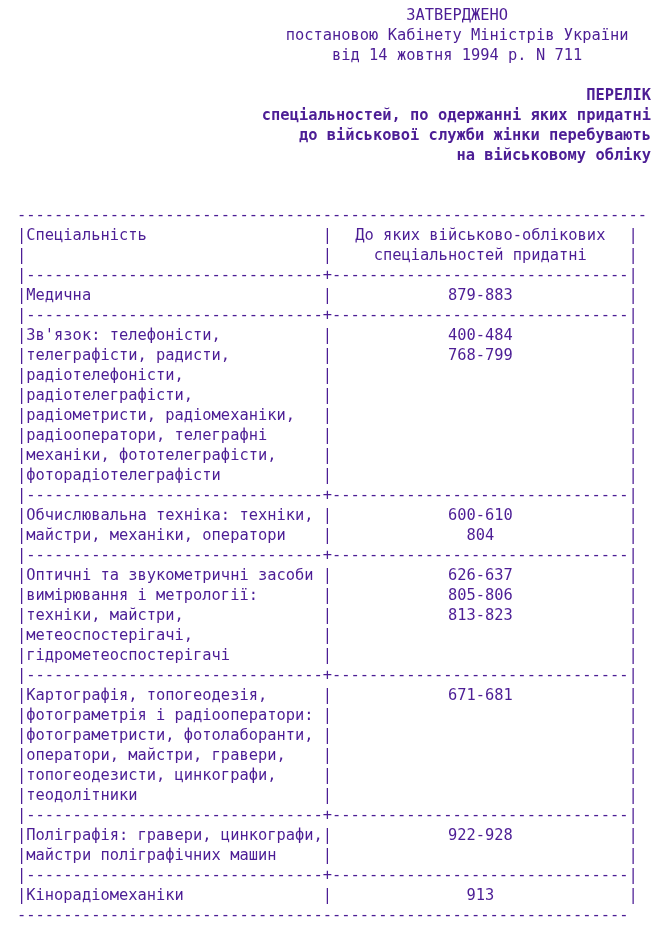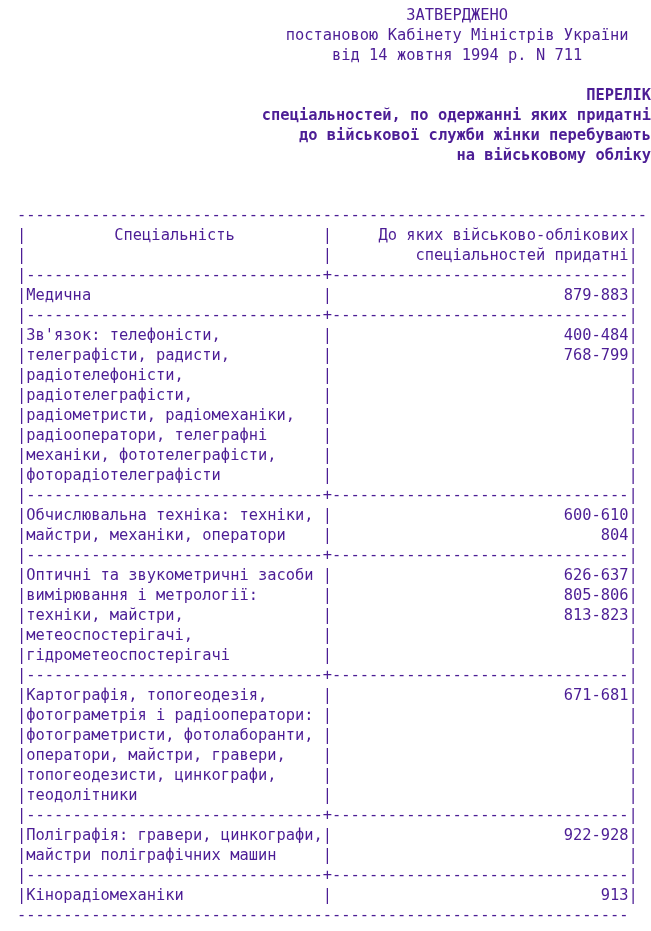--- a/index.html
+++ b/index.html
@@ -27,22 +27,22 @@
   #title-block .line {
     font-weight: bold;
     text-align: right;
   }
   .c1, .c2 {
     display: inline-block;
     width: 32ch;
     white-space: pre;
     vertical-align: top;
   }
-  .c2 { text-align: right; }
-  .ctr { text-align: center; }
+  .c2 { text-align: center; }
+  .ctr { text-align: left; }
   .pipe { white-space: pre; }
 </style>
 </head>
 <body>
 
 <div id="document">
   <div id="approved-block">
       <div class="line" style="padding-left: 42ch;">ЗАТВЕРДЖЕНО</div>
       <div class="line" style="padding-left: 29ch;">постановою Кабінету Міністрів України</div>
       <div class="line" style="padding-left: 34ch;">від 14 жовтня 1994 р. N 711</div>

